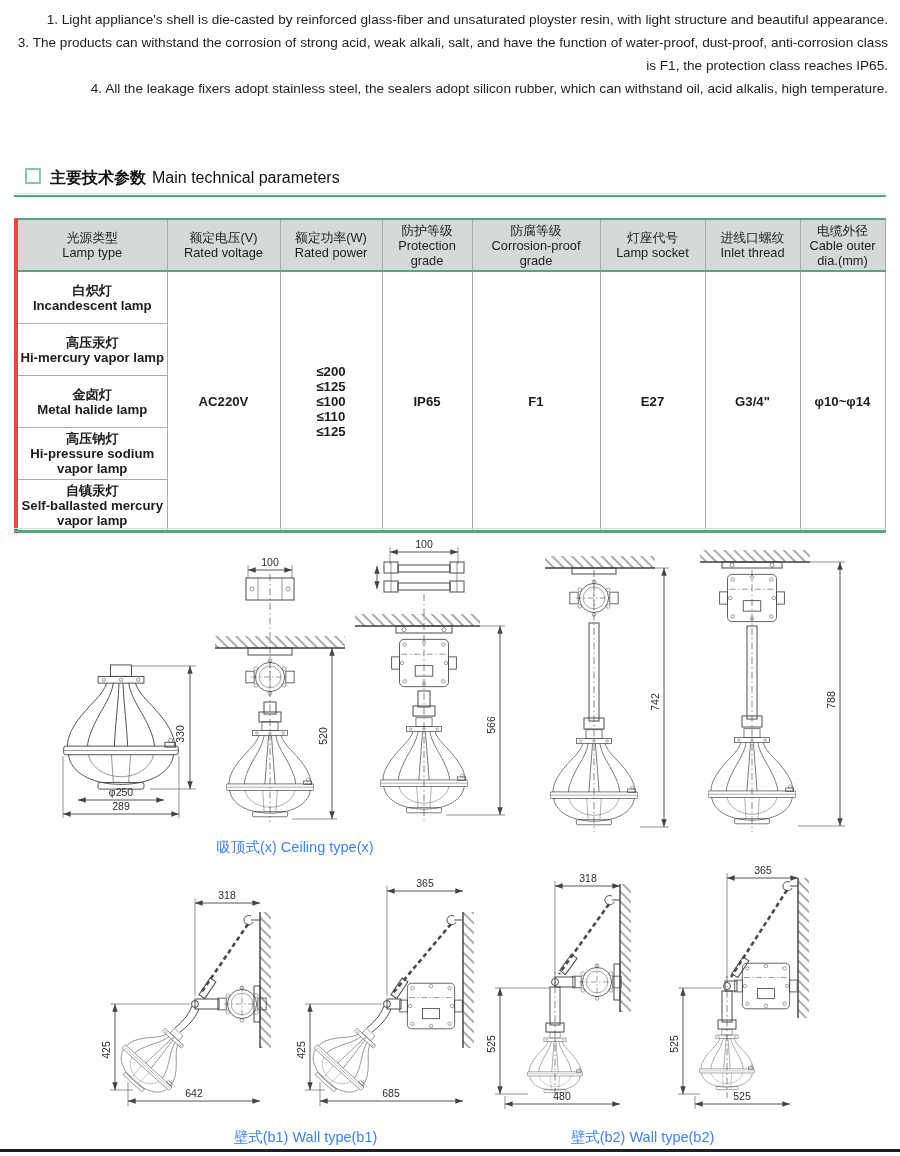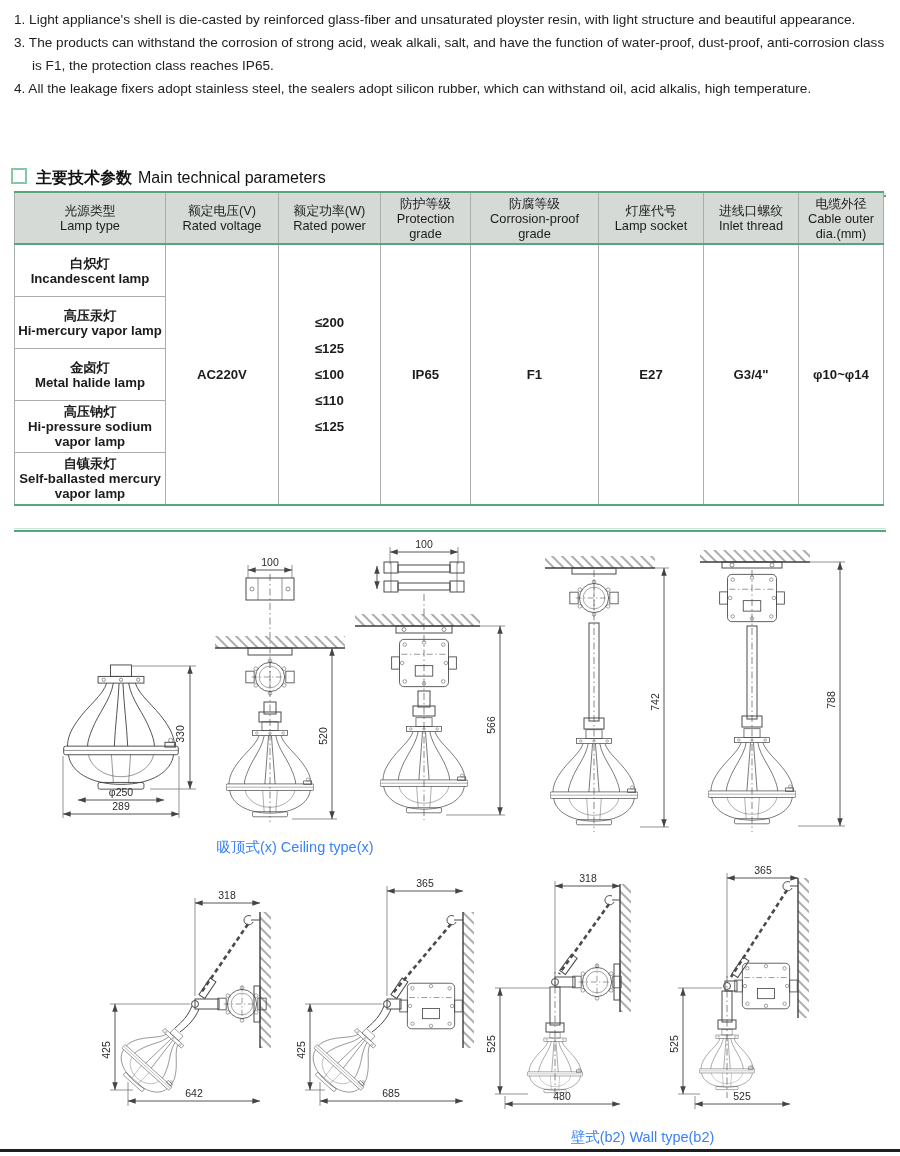--- a/index.html
+++ b/index.html
@@ -1,40 +1,40 @@
 <!DOCTYPE html>
 <html style="--accent: #55a67d; --thbg: #d6dad7;"><head>
 <meta charset="utf-8">
 <style>
   html,body{margin:0;padding:0;background:#fff;}
   .page{
     position:relative;width:900px;height:1156px;background:#fff;
     font-family:"Liberation Sans","DejaVu Sans",sans-serif;color:#222;overflow:hidden;
   }
   
-  .features{position:absolute;left:14px;top:8px;width:874px;font-size:13.6px;line-height:23px;color:#1e1e1e;}
+  .features{position:absolute;left:14px;top:8px;width:874px;font-size:13.6px;line-height:23px;color:#1e1e1e;text-align:right;}
   .feat{padding-left:18px;text-indent:-18px;}
   
-  .sec-head{position:absolute;left:11px;height:24px;font-size:16px;white-space:nowrap;}
+  .sec-head{position:absolute;left:25px;height:24px;font-size:16px;white-space:nowrap;}
   .sec-head .sq{display:inline-block;width:12px;height:12px;border:2px solid #84c9a4;background:#fff;margin-right:9px;vertical-align:-1px;}
   .sec-head .zh{font-weight:bold;color:#111;}
   .sec-head .en{color:#111;margin-left:6px;}
   .sec-rule{position:absolute;left:14px;width:872px;height:1px;border-top:1px solid #c9e8d8;border-bottom:2px solid var(--accent,#55a67d);}
   
   table.params{
-    position:absolute;left:14px;top:191px;width:793px;border-collapse:collapse;table-layout:fixed;
+    position:absolute;left:14px;top:218px;width:793px;border-collapse:collapse;table-layout:fixed;
     border-top:2px solid var(--accent,#55a67d);border-bottom:2px solid var(--accent,#55a67d);
-    border-left:1px solid #ef4444;border-right:1px solid #a8aeab;
+    border-left:4px solid #ef4444;border-right:1px solid #a8aeab;
   }
   table.params th,table.params td{border-left:1px solid #a8aeab;border-right:1px solid #a8aeab;text-align:center;vertical-align:middle;padding:2px;}
   table.params thead th{background:var(--thbg,#d6dad7);font-weight:normal;font-size:12.8px;line-height:15px;height:46px;border-bottom:2px solid var(--accent,#55a67d);color:#1c1c1c;}
   table.params td{font-size:13.2px;line-height:15px;color:#1c1c1c;font-weight:bold;}
   td.lamp-type{height:47px;border-bottom:1px solid #a8aeab;}
   tr:last-child td.lamp-type{border-bottom:none;}
-  .power-stack{display:flex;flex-direction:column;align-items:center;gap:11px;}
+  .power-stack{display:flex;flex-direction:column;align-items:center;}
   
   .drawings{position:absolute;left:0;top:540px;width:900px;height:616px;}
   .drawings svg{display:block;}
   svg .st{stroke:#4a4a4a;stroke-width:1;fill:none;}
   svg .thin{stroke:#4a4a4a;stroke-width:.6;fill:none;}
   svg .base{stroke:#3d3d3d;stroke-width:1.4;fill:none;}
   svg .dim{stroke:#444;stroke-width:.9;fill:none;marker-start:url(#ar);marker-end:url(#ar);}
   svg .ext{stroke:#666;stroke-width:.7;fill:none;}
   svg .dashline{stroke:#555;stroke-width:.7;fill:none;stroke-dasharray:7 3 1.5 3;}
   svg .chain{stroke:#4a4a4a;stroke-width:2.6;fill:none;stroke-dasharray:4.5 3.2;}
@@ -426,17 +426,18 @@
       <line class="ext" x1="700" y1="554" x2="678" y2="554"></line>
       <line class="dim" x1="683" y1="448" x2="683" y2="554"></line>
       <text transform="translate(678,504) rotate(-90)">525</text>
       <line class="ext" x1="695" y1="556" x2="695" y2="569"></line>
       <line class="dim" x1="695" y1="564" x2="790" y2="564"></line>
       <text x="742" y="560">525</text>
     </g>
   </svg>
 
     <div class="cap" style="left:180px;top:298px;width:230px;">吸顶式(x) Ceiling type(x)</div>
+    <div class="cap" style="left:188px;top:588px;width:235px;">壁式(b1) Wall type(b1)</div>
     <div class="cap" style="left:525px;top:588px;width:235px;">壁式(b2) Wall type(b2)</div>
   </div>
 
   <div class="bottom-rule"></div>
 </div>
 
 </body></html>

